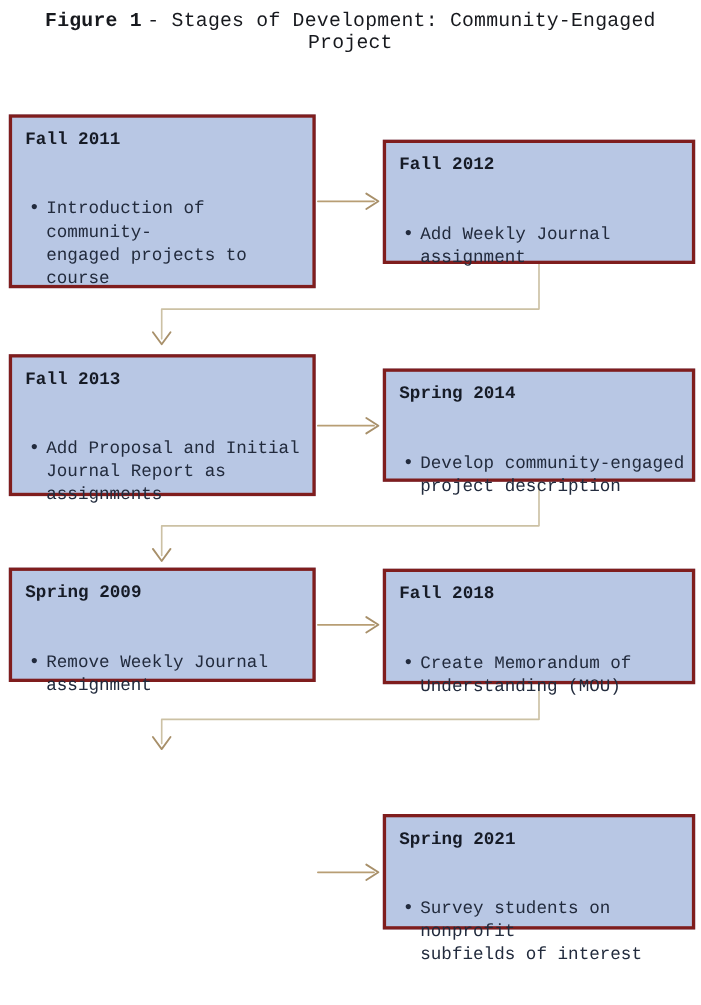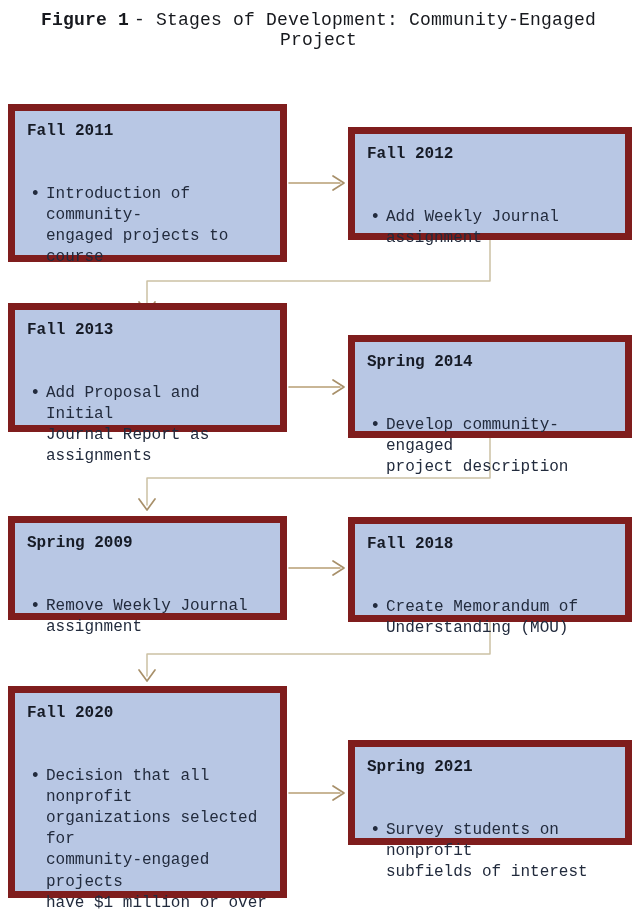--- a/index.html
+++ b/index.html
@@ -33,21 +33,21 @@
     position: absolute;
     left: 0;
     top: 0;
     pointer-events: none;
   }
 
   .box {
     position: absolute;
     box-sizing: border-box;
     background: #b8c7e4;
-    border: 7px solid #7f1d1d;
+    border: 3px solid #7f1d1d;
     padding: 9px 4px 8px 12px;
     color: #222b3d;
   }
   .box-title {
     font-weight: bold;
     font-size: 16px;
     color: #161b26;
     margin: 2px 0 7px 0;
   }
   ul.bullets {
@@ -131,21 +131,21 @@
   </div>
 
   <div class="box" style="left:348px; top:127px; width:284px; height:113px;">
     <div class="box-title">Fall 2012</div>
     <ul class="bullets">
       <li>Add Weekly Journal
 assignment</li>
     </ul>
   </div>
 
-  <div class="box" style="left:8px; top:303px; width:279px; height:129px;">
+  <div class="box" style="left:8px; top:322px; width:279px; height:129px;">
     <div class="box-title">Fall 2013</div>
     <ul class="bullets">
       <li>Add Proposal and Initial
 Journal Report as assignments</li>
     </ul>
   </div>
 
   <div class="box" style="left:348px; top:335px; width:284px; height:103px;">
     <div class="box-title">Spring 2014</div>
     <ul class="bullets">
@@ -163,30 +163,20 @@
   </div>
 
   <div class="box" style="left:348px; top:517px; width:284px; height:105px;">
     <div class="box-title">Fall 2018</div>
     <ul class="bullets">
       <li>Create Memorandum of
 Understanding (MOU)</li>
     </ul>
   </div>
 
-  <div class="box" style="left:8px; top:686px; width:279px; height:212px;">
-    <div class="box-title">Fall 2020</div>
-    <ul class="bullets">
-      <li>Decision that all nonprofit
-organizations selected for
-community-engaged projects
-have $1 million or over in
-annual revenues</li>
-    </ul>
-  </div>
 
   <div class="box" style="left:348px; top:740px; width:284px; height:105px;">
     <div class="box-title">Spring 2021</div>
     <ul class="bullets">
       <li>Survey students on nonprofit
 subfields of interest</li>
     </ul>
   </div>
 
 </div>

